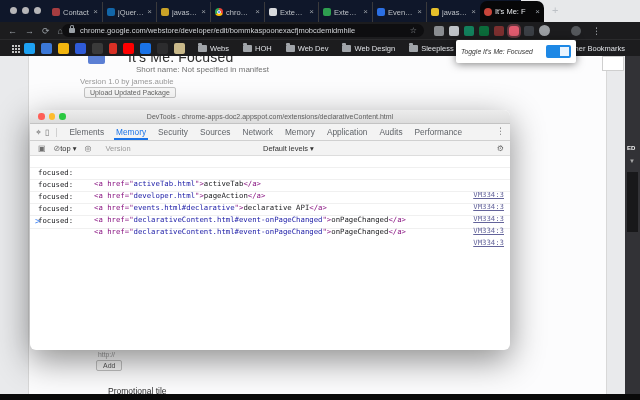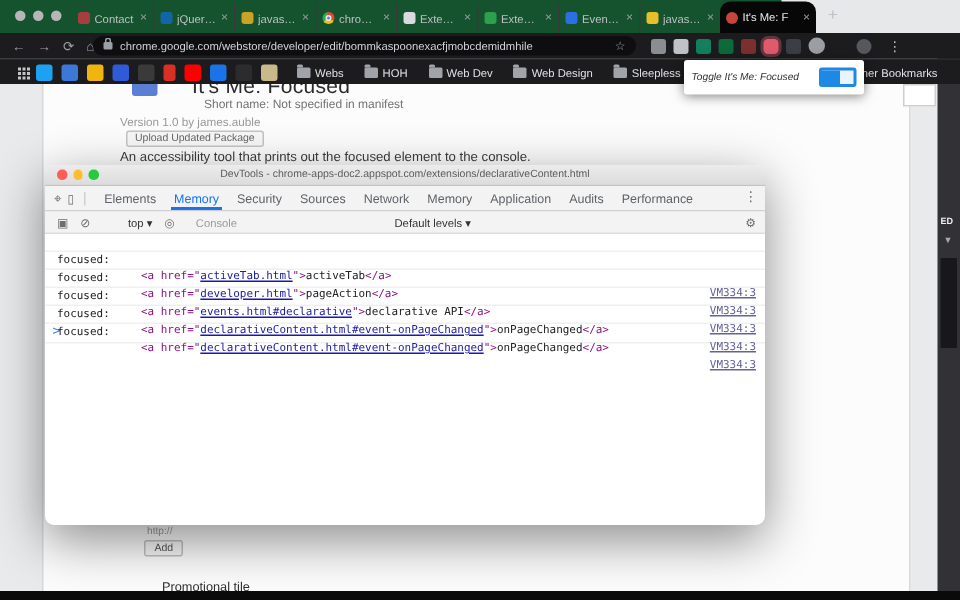--- a/index.html
+++ b/index.html
@@ -1,19 +1,19 @@
 <!DOCTYPE html>
 <html><head>
 <meta charset="utf-8">
 <style>
   html,body{margin:0;padding:0}
   body{width:640px;height:400px;position:relative;overflow:hidden;background:#e7e8ea;
        font-family:"Liberation Sans",sans-serif;-webkit-font-smoothing:antialiased}
   
-  .tabstrip{position:absolute;left:0;top:0;width:521px;height:22px;background:#14532d;z-index:30;display:flex;align-items:flex-end}
+  .tabstrip{position:absolute;left:0;top:0;width:521px;height:22px;background:#0f172a;z-index:30;display:flex;align-items:flex-end}
   .lights{position:absolute;left:10px;top:7px;display:flex;gap:5px}
   .lights i{width:7px;height:7px;border-radius:50%;background:#b6b6b8;display:block}
   .tabs{position:absolute;left:48px;top:0;height:22px;display:flex;align-items:flex-end}
   .tab{width:54px;height:20px;display:flex;align-items:center;gap:3px;padding:0 4px;box-sizing:border-box;
        border-left:1px solid #3a3a3c;cursor:default}
   .tab:first-child{border-left:none}
   .tab .fav{width:8px;height:8px;border-radius:2px;flex:0 0 auto}
   .tab .t{font-size:7.5px;color:#bdc1c6;white-space:nowrap;overflow:hidden;text-overflow:ellipsis;flex:1}
   .tab .x{font-size:8px;color:#9aa0a6;line-height:1}
   .tab.active{width:64px;background:#070708;border-radius:7px 7px 0 0;border-left:none;height:21px}
@@ -77,29 +77,29 @@
   .dt-title{text-align:center;font-size:7px;color:#5c5c5c;line-height:13px;white-space:nowrap}
   .dt-tabs{height:16px;background:#f3f3f3;border-bottom:1px solid #d0d0d0;display:flex;align-items:center;position:relative}
   .dt-insp{font-size:9px;color:#6e6e6e;margin:0 4px 0 6px}
   .dt-dev{font-size:8px;color:#6e6e6e;margin-right:6px;border-right:1px solid #d0d0d0;padding-right:7px}
   .dt-tab{font-size:8.3px;color:#5f6368;padding:0 6px;height:16px;line-height:16px;position:relative;white-space:nowrap}
   .dt-tab.active{color:#1a73e8}
   .dt-tab.active::after{content:"";position:absolute;left:4px;right:4px;bottom:0;height:2px;background:#1a73e8}
   .dt-menu{position:absolute;right:5px;top:2px;font-size:9px;color:#6e6e6e}
   .dt-bar{height:14px;background:#f3f3f3;border-bottom:1px solid #ddd;display:flex;align-items:center;position:relative}
   .dt-ic{font-size:8px;color:#6e6e6e;margin-left:8px}
-  .dt-drop{font-size:7.5px;color:#333;margin-left:25px;white-space:pre}
+  .dt-drop{font-size:7.5px;color:#333;margin-left:0;white-space:pre}
   .dt-filter{font-size:7.5px;color:#9a9a9a;margin-left:14px}
   .dt-levels{position:absolute;left:233px;font-size:7.5px;color:#333}
   .dt-gear{position:absolute;right:6px;font-size:8px;color:#6e6e6e}
   .crow{height:11px;border-bottom:1px solid #f0f0f0;position:relative;font-family:"DejaVu Sans Mono",monospace;font-size:7.3px;line-height:11px;white-space:pre}
   .crow .pfx{position:absolute;left:8px;color:#202124}
   .crow .elem{position:absolute;left:64px;color:#202124}
   .c-tag{color:#881280}
-  .c-link{color:#1a1aa6;text-decoration:underline}
+  .c-link{color:#1a1aa6;}
   .crow .src{position:absolute;right:6px;color:#63639a;text-decoration:underline}
   .cprompt{height:12px;border-bottom:1px solid #f0f0f0;font-family:"DejaVu Sans Mono",monospace;
            font-size:9px;color:#4285f4;line-height:11px;padding-left:5px}
   
   .bottombar{position:absolute;left:0;top:394px;width:640px;height:6px;background:#0a0a0a;z-index:60}
 </style>
 </head>
 <body>
 
 <div class="tabstrip">
@@ -231,21 +231,20 @@
     </span>
 </div>
 
 <div class="page">
   <div class="card"></div>
   <span class="exticon"></span>
   <span class="ptitle">It's Me: Focused</span>
   <span class="pshort">Short name: Not specified in manifest</span>
   <span class="pver">Version 1.0 by james.auble</span>
   <span class="pbtn">Upload Updated Package</span>
-  <span class="pdesc">An accessibility tool that prints out the focused element to the console.</span>
   <span class="phttp">http://</span>
   <span class="padd">Add</span>
   <span class="ppromo">Promotional tile</span>
   <span class="pbox"></span>
 </div>
 
 <div class="sidepanel">
   <span class="sp-lab">ED</span>
   <span class="sp-arrow">▼</span>
   <span class="sp-block"></span>
@@ -272,21 +271,21 @@
     <span class="dt-tab">Application</span>
     <span class="dt-tab">Audits</span>
     <span class="dt-tab">Performance</span>
     <span class="dt-menu">⋮</span>
   </div>
   <div class="dt-bar">
     <span class="dt-ic">▣</span>
     <span class="dt-ic">⊘</span>
     <span class="dt-drop">top ▾</span>
     <span class="dt-ic">◎</span>
-    <span class="dt-filter">Console</span>
+    <span class="dt-filter">Version</span>
     <span class="dt-levels">Default levels ▾</span>
     <span class="dt-gear">⚙</span>
   </div>
 
   <div class="crow">
     <span class="pfx">focused:</span>
     <span class="elem"><span class="c-tag">&lt;a href="</span><span class="c-link">activeTab.html</span><span class="c-tag">"&gt;</span><span>activeTab</span><span class="c-tag">&lt;/a&gt;</span></span>
     <span class="src">VM334:3</span>
   </div>
   <div class="crow">

